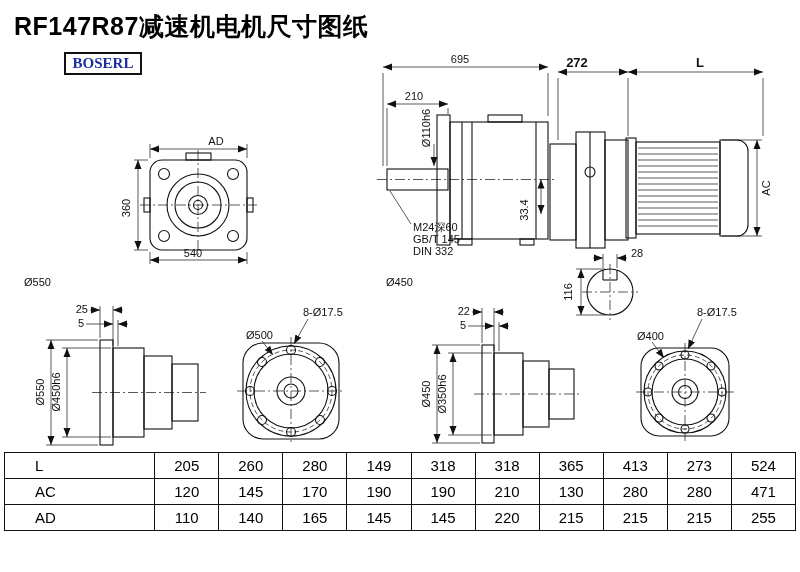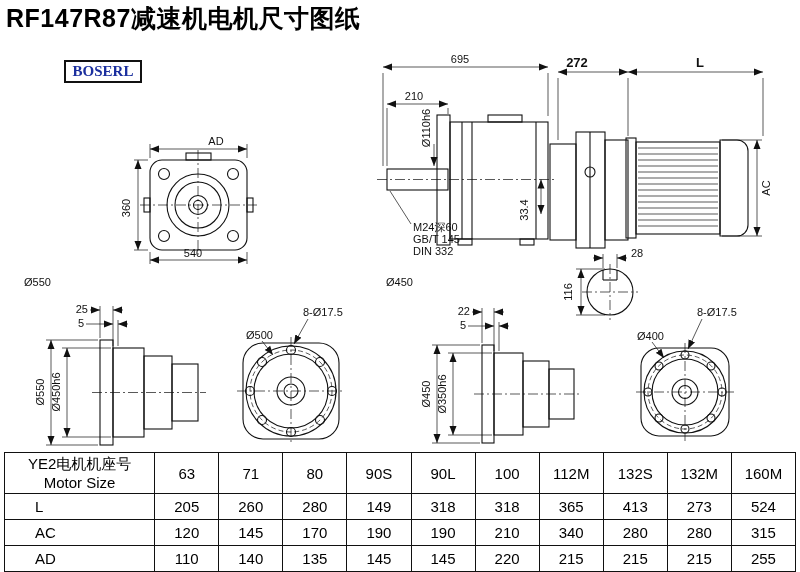--- a/index.html
+++ b/index.html
@@ -1,20 +1,20 @@
 <!DOCTYPE html>
 <html><head>
 <meta charset="utf-8">
 <style>
   html,body { margin:0; padding:0; background:#fff; }
   .page { position:relative; width:800px; height:572px; background:#fff; overflow:hidden;
           font-family:"Liberation Sans", sans-serif; color:#000; }
-  .title { position:absolute; left:6px; top:2px; margin:0; font-size:25px; font-weight:bold;
+  .title { position:absolute; left:6px; top:2px; margin:8px; font-size:25px; font-weight:bold;
            font-family:"Liberation Sans", sans-serif; letter-spacing:0.5px; }
-  .brand { position:absolute; left:64px; top:60px; width:78px; height:23px; border:2px solid #111;
+  .brand { position:absolute; left:64px; top:52px; width:78px; height:23px; border:2px solid #111;
            display:flex; align-items:center; justify-content:center; box-sizing:border-box; }
   .brand span { color:#1b2f9e; font-family:"Liberation Serif", serif; font-size:15px; font-weight:bold; }
   .dwg { position:absolute; left:0; top:40px; }
   .dwg .s    { fill:none; stroke:#111; stroke-width:1.1; }
   .dwg .thin { fill:none; stroke:#111; stroke-width:0.7; }
   .dwg .cl   { fill:none; stroke:#111; stroke-width:0.7; stroke-dasharray:10 3 2 3; }
   .dwg .bc   { fill:none; stroke:#111; stroke-width:0.7; stroke-dasharray:5 3; }
   .dwg text  { font-family:"Liberation Sans", sans-serif; font-size:11px; fill:#111; }
   .dwg text.big { font-size:13px; font-weight:bold; }
   .size-table { position:absolute; left:4px; top:452px; width:792px; border-collapse:collapse;
@@ -249,36 +249,20 @@
         <col style="width:64px">
         <col style="width:64px">
       <col style="width:64px">
         <col style="width:64px">
         <col style="width:64px">
         <col style="width:64px">
       <col style="width:64px">
         <col style="width:64px">
     </colgroup>
     <tbody>
-      <tr class="head">
-        <td>
-          <div>YE2电机机座号</div>
-          <div>Motor Size</div>
-        </td>
-        <td>63</td>
-        <td>71</td>
-        <td>80</td>
-        <td>90S</td>
-        <td>90L</td>
-        <td>100</td>
-        <td>112M</td>
-        <td>132S</td>
-        <td>132M</td>
-        <td>160M</td>
-      </tr>
       <tr>
         <td class="rowlabel">L</td>
         <td>205</td>
         <td>260</td>
         <td>280</td>
         <td>149</td>
         <td>318</td>
         <td>318</td>
         <td>365</td>
         <td>413</td>
@@ -286,30 +270,30 @@
         <td>524</td>
       </tr>
       <tr>
         <td class="rowlabel">AC</td>
         <td>120</td>
         <td>145</td>
         <td>170</td>
         <td>190</td>
         <td>190</td>
         <td>210</td>
-        <td>340</td>
+        <td>130</td>
         <td>280</td>
         <td>280</td>
-        <td>315</td>
+        <td>471</td>
       </tr>
       <tr>
         <td class="rowlabel">AD</td>
         <td>110</td>
         <td>140</td>
-        <td>135</td>
+        <td>165</td>
         <td>145</td>
         <td>145</td>
         <td>220</td>
         <td>215</td>
         <td>215</td>
         <td>215</td>
         <td>255</td>
       </tr>
     </tbody>
   </table>

